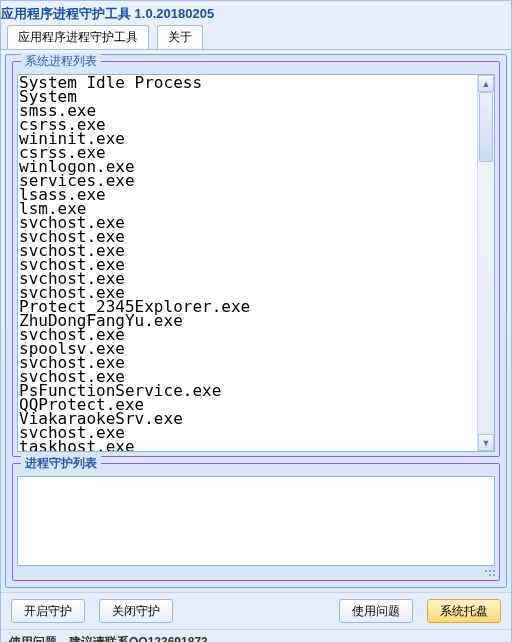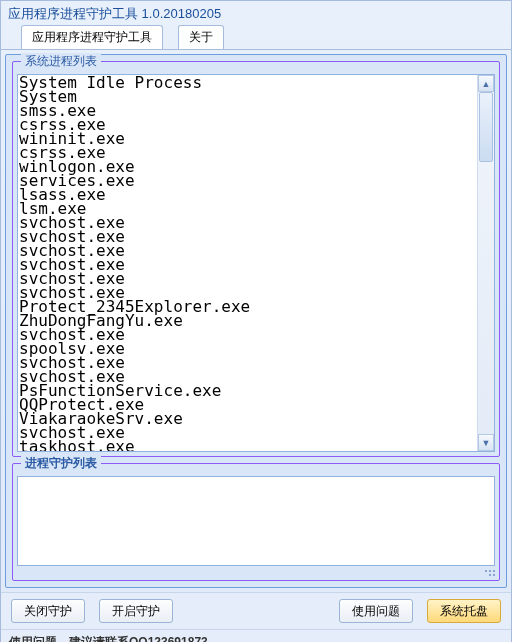--- a/index.html
+++ b/index.html
@@ -1,20 +1,20 @@
 <!DOCTYPE html>
 <html><head>
 <meta charset="utf-8">
 <style>
   * { box-sizing: border-box; }
   html, body { margin: 0; padding: 0; font-family: "Microsoft YaHei", Tahoma, sans-serif; font-size: 12px; }
   body { background: #eef3fa; user-select: none; }
   .window { width: 512px; height: 642px; background: linear-gradient(#e8f0fb, #dfe9f8); border: 1px solid #a7bcdc; display: flex; flex-direction: column; }
-  .titlebar { height: 24px; padding: 4px 0; color: #1a4f9c; font-weight: normal; font-size: 13px; margin-left: 7px; }
-  .tabs { display: flex; padding: 0 20px; border-bottom: 1px solid #a7bcdc; gap: 15px; align-items: flex-end; }
+  .titlebar { height: 24px; padding: 4px 0; color: #1a4f9c; font-weight: bold; font-size: 13px; }
+  .tabs { display: flex; padding: 0 6px; border-bottom: 1px solid #a7bcdc; gap: 8px; align-items: flex-end; }
   .tab { padding: 3px 10px; border: 1px solid #a7bcdc; border-bottom: none; background: #fdfefe; border-radius: 3px 3px 0 0; cursor: pointer; }
   .tab.active { background: #fff; }
   .client { flex: 1; background: #d9e6f7; border: 1px solid #6f9edf; margin: 4px; padding: 6px; display: flex; flex-direction: column; gap: 6px; border-radius: 2px; }
   .groupbox { border: 1px solid #8b5cf6; border-radius: 2px; background: #d9e6f7; display: flex; flex-direction: column; }
   .groupbox .legend { margin-top: -9px; margin-left: 8px; padding: 0 4px; background: #d9e6f7; color: #2b5aa5; width: fit-content; }
   .listarea { margin: 4px; background: #fff; border: 1px solid #8fb2df; position: relative; display: flex; }
   .listcontent { flex:1; overflow: hidden; font-family: "SimSun","NSimSun",monospace; font-size: 16px; line-height: 14px; padding: 1px 1px; white-space: pre; color: #000; }
   .scrollbar { width: 17px; background: linear-gradient(#f1f5fb,#e3ebf7); border-left: 1px solid #cfdcef; position: relative; }
   .scrollbar .arrow { height: 17px; background: linear-gradient(#f6f9fd,#d7e3f3); border: 1px solid #b6c9e4; display:flex; align-items:center; justify-content:center; color:#4a71ab; font-size:9px; }
   .scrollbar .thumb { position:absolute; top:17px; left:1px; right:1px; height:70px; background: linear-gradient(#eaf1fb,#cbdcf1); border:1px solid #aac2e3; border-radius:2px; }
@@ -95,22 +95,22 @@
       <div class="legend">进程守护列表</div>
       <div class="listarea" style="flex:1;">
         <div class="listcontent" id="guard-list"></div>
       </div>
       <div class="gripper"></div>
     </div>
 
   </div>
 
   <div class="buttonbar">
+    <button class="btn"><span>开启守护</span></button>
     <button class="btn"><span>关闭守护</span></button>
-    <button class="btn"><span>开启守护</span></button>
     <div class="spacer"></div>
     <button class="btn"><span>使用问题</span></button>
     <button class="btn warn"><span>系统托盘</span></button>
   </div>
 
   <div class="statusbar">
     <span class="strong">使用问题，建议请联系</span><span class="strong">QQ123691873</span>
   </div>
 </div>
 

